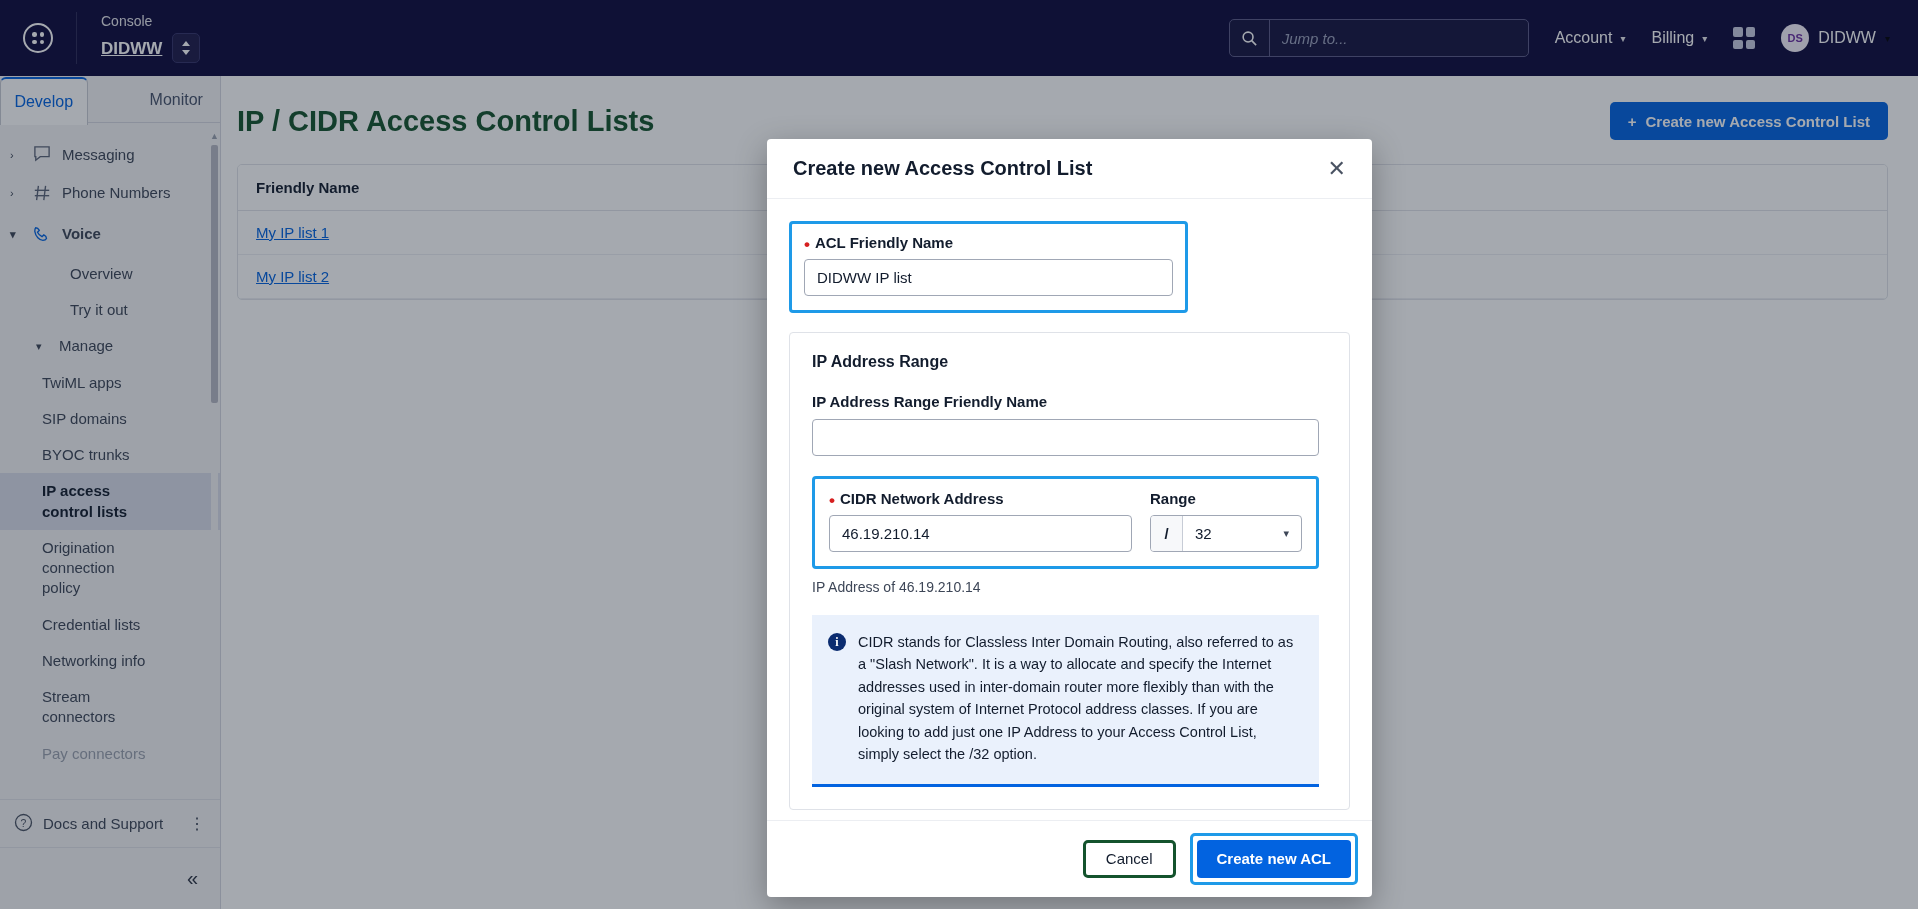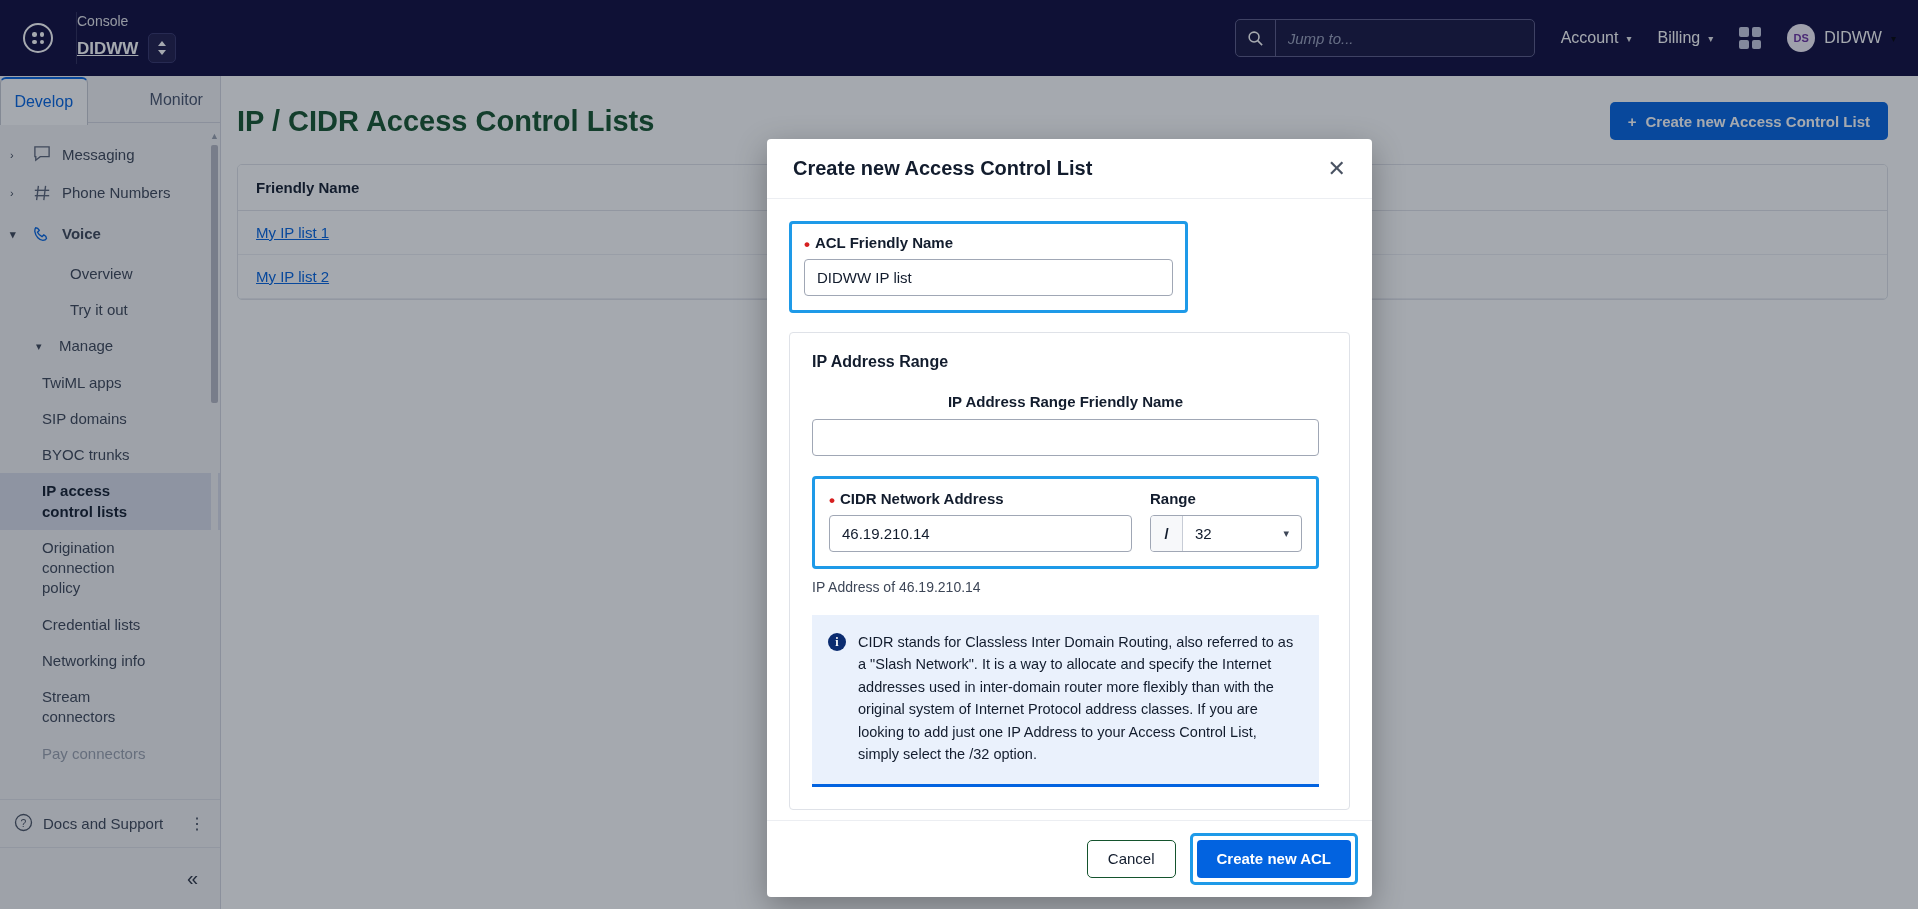--- a/index.html
+++ b/index.html
@@ -23,36 +23,36 @@
     display: flex; align-items: center; justify-content: center;
   }
   .grid-logo-circle {
     width: 30px; height: 30px; border-radius: 50%;
     border: 2px solid #fff;
     display: grid; grid-template-columns: 1fr 1fr; grid-template-rows: 1fr 1fr;
     gap: 3px; padding: 7px;
   }
   .grid-logo-circle i { background: #fff; border-radius: 50%; }
   .topbar-divider { width: 1px; height: 52px; background: #2c2a58; }
-  .console-block { line-height: 1.25; }
+  .console-block { margin-left: 24px; line-height: 1.25; }
   .console-label { color: #e5e5ea; font-size: 14px; }
   .console-acct-row { display: flex; align-items: center; gap: 10px; margin-top: 3px; }
   .console-acct {
     color: #fff; font-size: 17px; font-weight: bold;
     text-decoration: underline; cursor: pointer;
   }
   .acct-switch {
     width: 28px; height: 30px; border-radius: 5px;
     background: #1d1b4a; border: 1px solid #35336a;
     color: #fff; font-size: 12px;
     display: flex; align-items: center; justify-content: center; cursor: pointer;
   }
   .topbar-right {
     margin-left: auto; display: flex; align-items: center;
-    gap: 26px; padding-right: 22px;
+    gap: 26px; padding-right: 28px;
   }
   .searchbox {
     display: flex; align-items: center;
     width: 300px; height: 38px;
     border: 1px solid #5b5a86; border-radius: 5px;
     background: #16143f; overflow: hidden;
   }
   .searchbox .sicon {
     width: 40px; height: 100%;
     display: flex; align-items: center; justify-content: center;
@@ -215,21 +215,21 @@
     border: 1px solid #a0a7b5; border-radius: 4px;
     padding: 0 12px; font-size: 15px; color: #121c2d;
     font-family: "Liberation Sans", sans-serif; outline: none; background: #fff;
   }
   .panel {
     margin-top: 19px;
     border: 1px solid #dfe2e8; border-radius: 4px;
     padding: 20px 30px 22px 22px;
   }
   .panel-title { font-size: 16px; font-weight: bold; color: #121c2d; margin-bottom: 22px; }
-  .sub-label { font-size: 15px; font-weight: bold; color: #121c2d; margin-bottom: 9px; text-align: center; }
+  .sub-label { font-size: 15px; font-weight: bold; color: #121c2d; margin-bottom: 9px; }
   .cidr-ring {
     border: 3px solid #1e9ae8; border-radius: 4px;
     margin-top: 20px; padding: 11px 14px 14px 14px;
     display: flex; gap: 18px;
   }
   .cidr-col-addr { flex: 1; }
   .cidr-col-range { width: 152px; }
   .select-wrap {
     display: flex; align-items: center; height: 37px;
     border: 1px solid #a0a7b5; border-radius: 4px; overflow: hidden; background: #fff;
@@ -261,21 +261,21 @@
   }
   .info-text { font-size: 14.5px; line-height: 1.55; color: #121c2d; }
   .modal-foot {
     border-top: 1px solid #eceef2;
     padding: 12px 14px 12px 0;
     display: flex; justify-content: flex-end; align-items: center; gap: 4px;
   }
   .btn-cancel {
     height: 38px; padding: 0 20px; font-size: 15px;
     background: #fff; color: #121c2d;
-    border: 1px solid #14532d; border-radius: 5px; cursor: pointer;
+    border: 3px solid #14532d; border-radius: 5px; cursor: pointer;
     font-family: "Liberation Sans", sans-serif;
   }
   .btn-ring {
     border: 3px solid #1e9ae8; border-radius: 5px; padding: 4px;
     margin-left: 10px;
   }
   .btn-create {
     height: 38px; padding: 0 20px; font-size: 15px; font-weight: bold;
     background: #0263e0; color: #fff; border: none; border-radius: 4px;
     cursor: pointer; font-family: "Liberation Sans", sans-serif;

